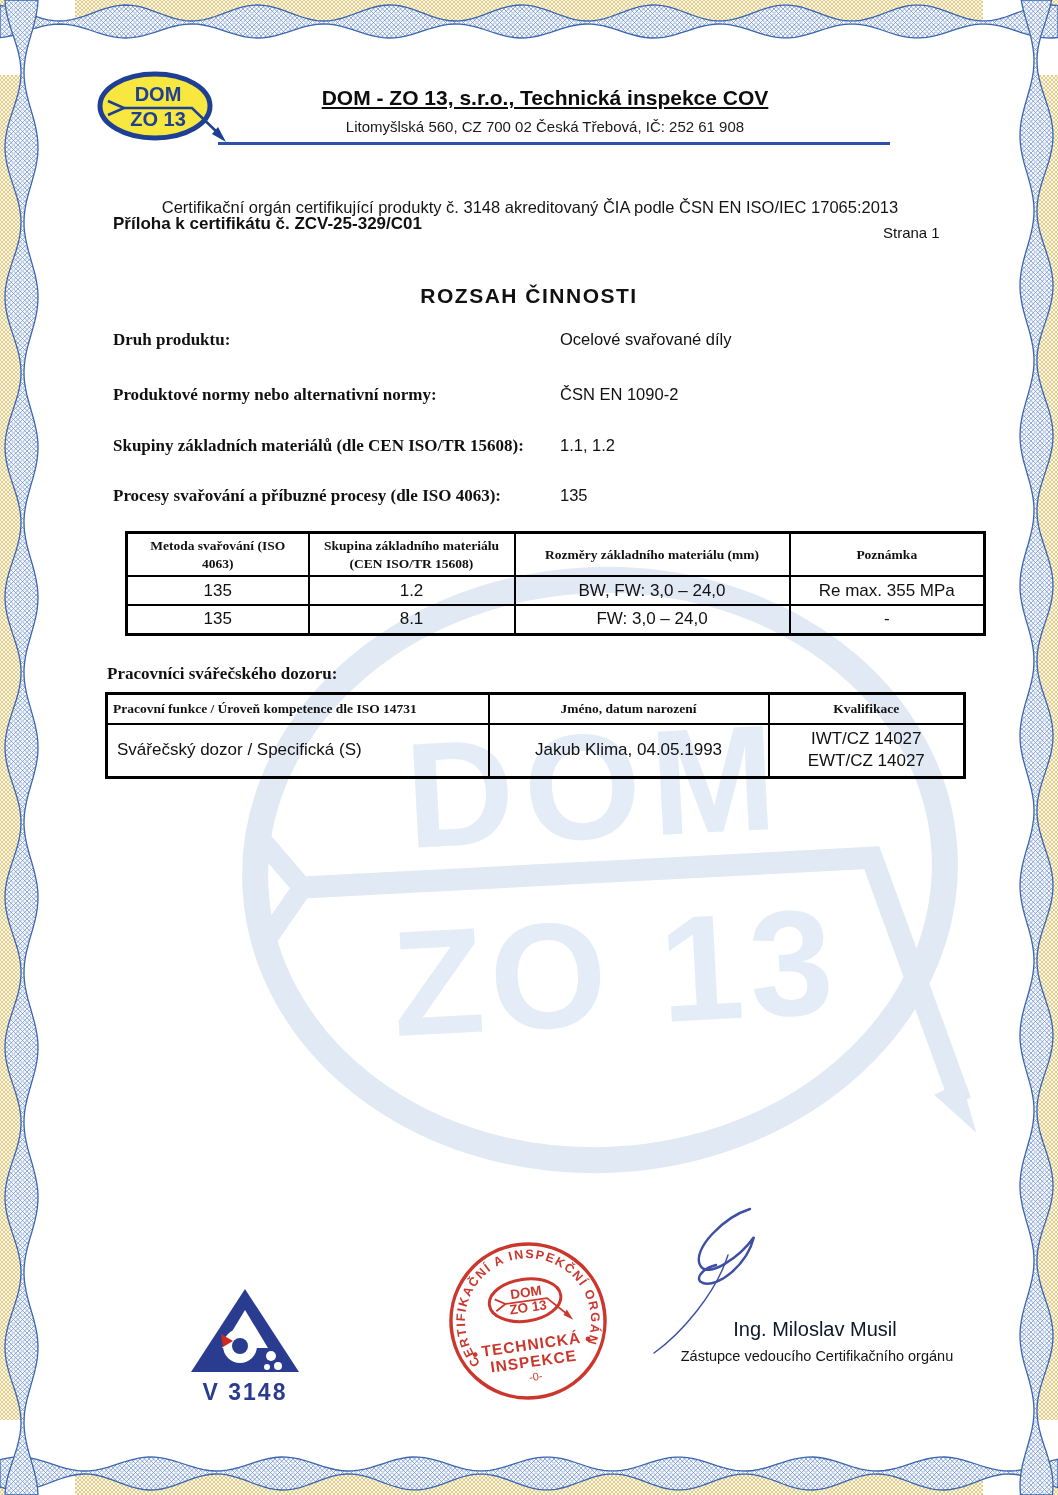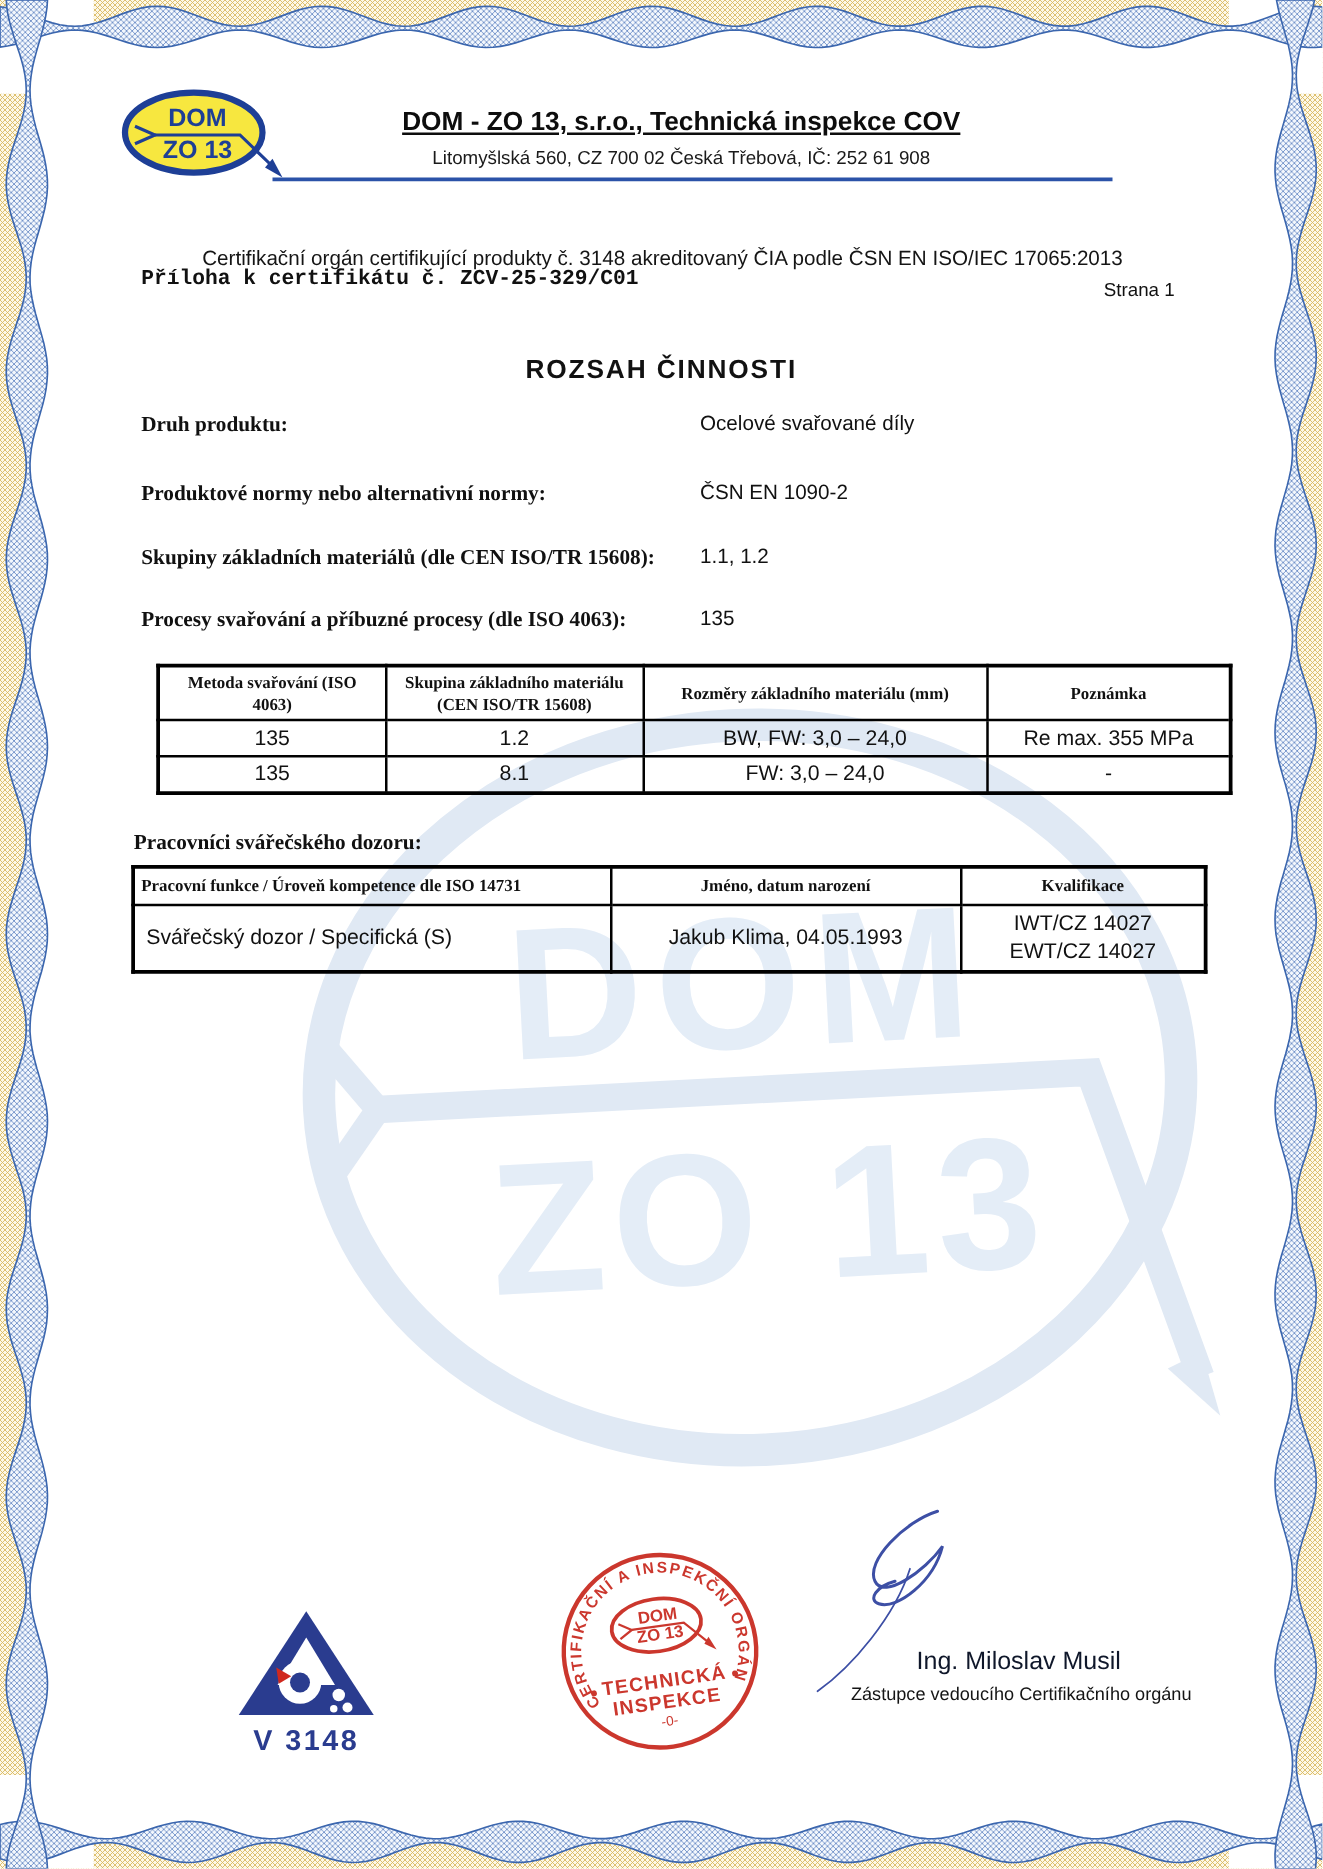--- a/index.html
+++ b/index.html
@@ -5,21 +5,21 @@
   html,body{margin:0;padding:0;background:#ffffff;}
   .page{position:relative;width:1058px;height:1495px;overflow:hidden;background:#ffffff;
         font-family:"Liberation Sans",sans-serif;color:#111;}
   .abs{position:absolute;}
   svg text{font-family:"Liberation Sans",sans-serif;}
   
   .org-title{left:240px;top:86px;width:610px;text-align:center;font-size:21px;font-weight:bold;color:#0d0d0d;text-decoration:underline;}
   .org-address{left:240px;top:118px;width:610px;text-align:center;font-size:15px;color:#1a1a1a;}
   .hr-blue{left:218px;top:142px;width:672px;height:3px;background:#2b52a8;}
   .accred{left:90px;top:151px;width:880px;text-align:center;font-size:16.5px;color:#151515;margin-top:47px;}
-  .annex{left:113px;top:214px;font-size:17px;font-weight:bold;font-family:Liberation Mono, monospace;}
+  .annex{left:113px;top:214px;font-size:17px;font-weight:bold;}
   .pageno{left:883px;top:224px;font-size:15px;}
   .doc-title{left:0;top:284px;width:1058px;text-align:center;font-size:21px;font-weight:bold;letter-spacing:1.5px;}
   
   .frow{left:113px;width:860px;height:22px;}
   .flabel{font-family:"Liberation Serif",serif;font-weight:bold;font-size:17px;}
   .fvalue{position:absolute;left:447px;top:0;font-size:16.5px;}
   
   table{border-collapse:collapse;table-layout:fixed;background:transparent;}
   table,th,td{border:2px solid #000;}
   table{border-width:3px;}

